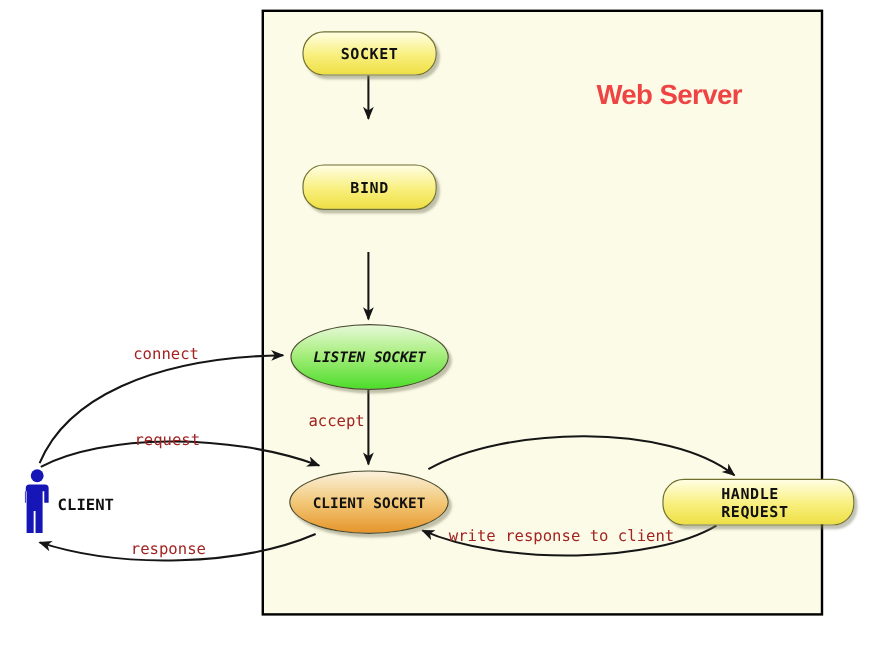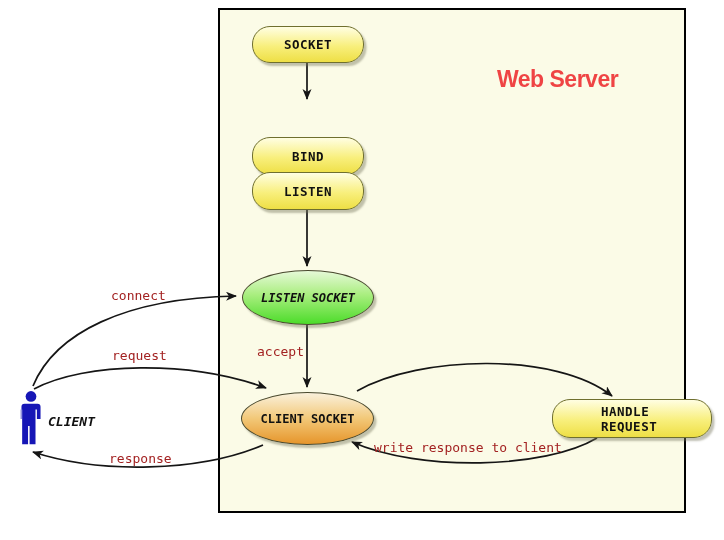--- a/index.html
+++ b/index.html
@@ -38,21 +38,21 @@
   }
   .ellipse-orange{
     left:241px;top:392px;width:131px;height:51px;
     background:linear-gradient(180deg,#FAF1DC 0%,#F2C878 50%,#E6952B 100%);
   }
   .edge-label{
     position:absolute;color:#A32222;font-size:13px;white-space:nowrap;
   }
   .client-label{
     position:absolute;left:48px;top:414px;color:#111;
-    font-weight:bold;font-size:13px;font-style:italic;
+    font-weight:bold;font-size:13px;
   }
   .edges{position:absolute;left:0;top:0;pointer-events:none;}
   .person{position:absolute;left:18px;top:390px;}
 </style>
 </head>
 <body>
 
 <div class="canvas">
 
   <div class="server-box"></div>
@@ -73,32 +73,31 @@
       <path d="M33,386 C55,333 125,298 236,296" marker-end="url(#ah)"></path>
       <path d="M34,389 C85,362 190,360 266,388" marker-end="url(#ah)"></path>
       <path d="M263,445 C200,472 100,474 33,452" marker-end="url(#ah)"></path>
       <path d="M357,391 C420,355 557,352 612,396" marker-end="url(#ah)"></path>
       <path d="M597,438 C545,469 420,472 352,442" marker-end="url(#ah)"></path>
     </g>
   </svg>
 
   <div class="ynode" style="left:252px;top:26px;">SOCKET</div>
   <div class="ynode" style="left:252px;top:101px;height:36px;margin-top:36px;">BIND</div>
-  <div class="ynode" style="left:252px;top:172px;height:36px;">LISTEN</div>
   <div class="ellipse ellipse-green">LISTEN SOCKET</div>
   <div class="ellipse ellipse-orange">CLIENT SOCKET</div>
   <div class="ynode" style="left:552px;top:399px;height:37px;padding-left:48px;">HANDLE REQUEST</div>
 
   <svg class="person" width="26" height="58" viewBox="0 0 30 66">
     <g fill="#1616B6">
       <circle cx="15" cy="7" r="6.2"></circle>
       <path d="M7.5,15.5 h15 q3.5,0 3.5,3.5 v14 h-4.2 v-11 h-1.6 v40 h-6.8 v-21 h-1.8 v21 h-6.8 v-40 h-1.6 v11 H4 v-14 q0,-3.5 3.5,-3.5 Z"></path>
     </g>
   </svg>
   <div class="client-label">CLIENT</div>
 
   <div class="edge-label" style="left:111px;top:288px;">connect</div>
-  <div class="edge-label" style="left:112px;top:348px;">request</div>
+  <div class="edge-label" style="left:112px;top:360px;">request</div>
   <div class="edge-label" style="left:109px;top:451px;">response</div>
   <div class="edge-label" style="left:257px;top:344px;">accept</div>
   <div class="edge-label" style="left:374px;top:440px;">write response to client</div>
 
 </div>
 
 </body></html>

